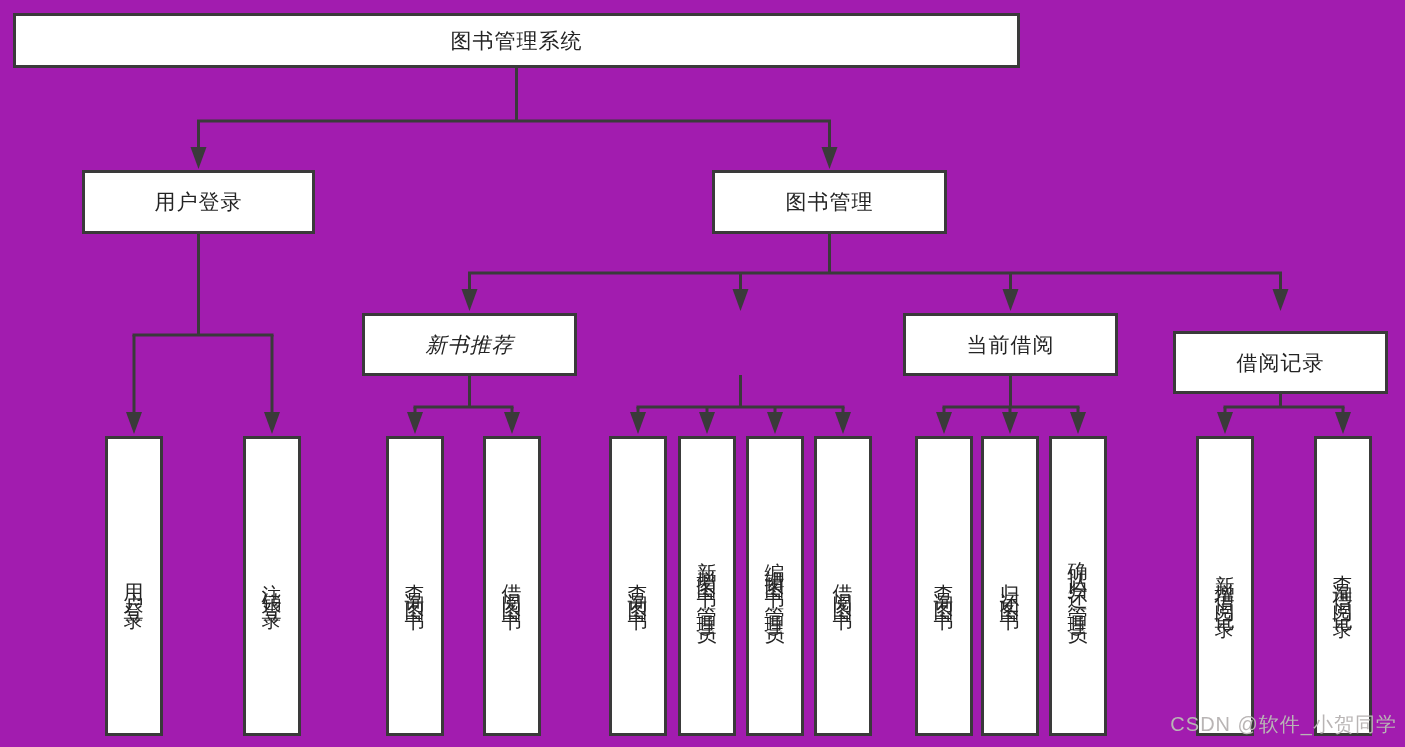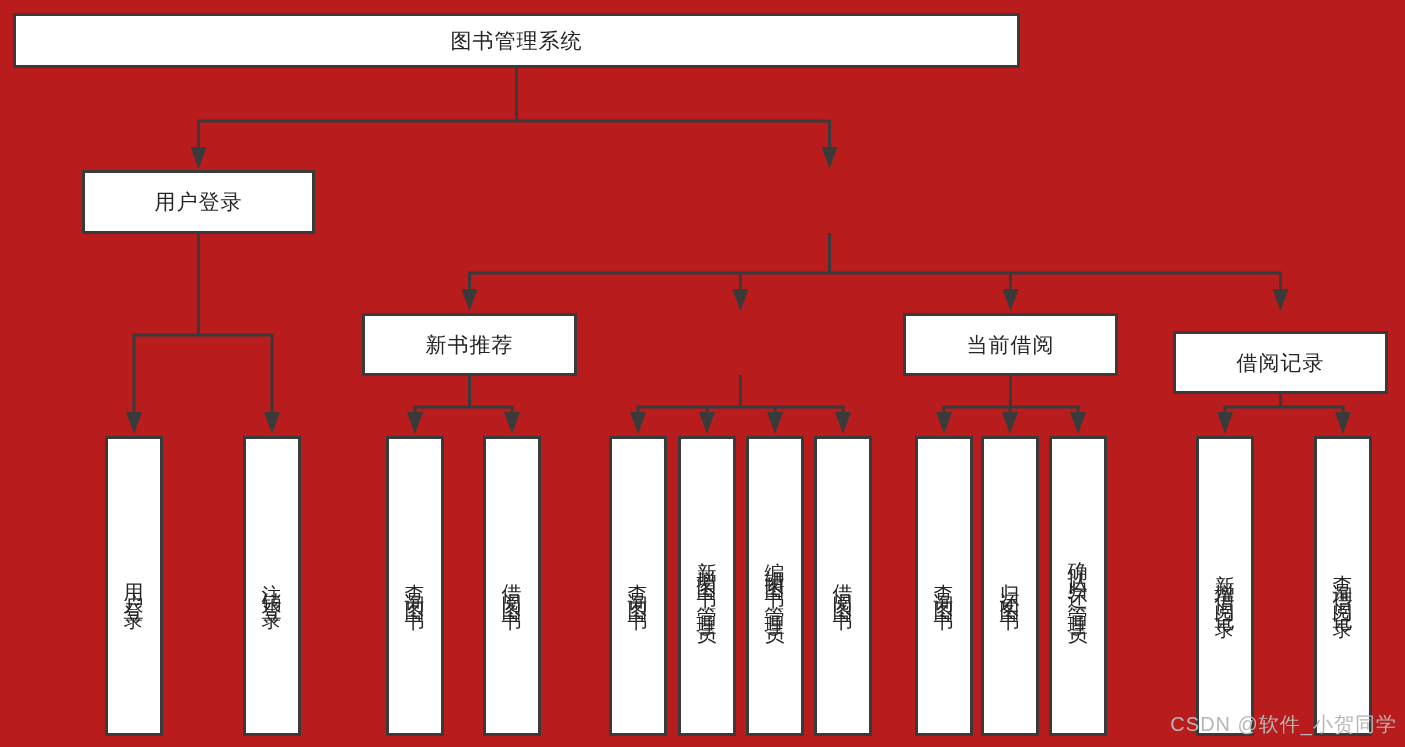--- a/index.html
+++ b/index.html
@@ -1,21 +1,21 @@
 <!DOCTYPE html>
 <html><head>
 <meta charset="utf-8">
 <style>
   * { margin: 0; padding: 0; box-sizing: border-box; }
   html, body { background: #ffffff; }
   #canvas {
     position: relative;
     width: 1405px;
     height: 747px;
-    background: #b91c1c;
+    background: #a21caf;
     font-family: "Liberation Sans", "DejaVu Sans", sans-serif;
     color: #242424;
     overflow: hidden;
   }
   svg.connectors {
     position: absolute;
     left: 0; top: 0;
     width: 1405px; height: 747px;
   }
   .box {
@@ -127,22 +127,25 @@
     </g>
   </svg>
 
   <div class="box h-box root-box">
     <span>图书管理系统</span>
   </div>
 
   <div class="box h-box" style="left:82px; top:170px; width:233px; height:64px;">
     <span>用户登录</span>
   </div>
+  <div class="box h-box" style="left:712px; top:170px; width:235px; height:64px;">
+    <span>图书管理</span>
+  </div>
 
-  <div class="box h-box" style="left:362px; top:313px; width:215px; height:63px;">
+  <div class="box h-box" style="left:362px; top:313px; width:215px; height:63px;font-style:italic;">
     <span>新书推荐</span>
   </div>
   <div class="box h-box" style="left:903px; top:313px; width:215px; height:63px;font-family:Liberation Mono, monospace;">
     <span>当前借阅</span>
   </div>
   <div class="box h-box" style="left:1173px; top:331px; width:215px; height:63px;">
     <span>借阅记录</span>
   </div>
 
   <div class="box v-box" style="left:105px;">

